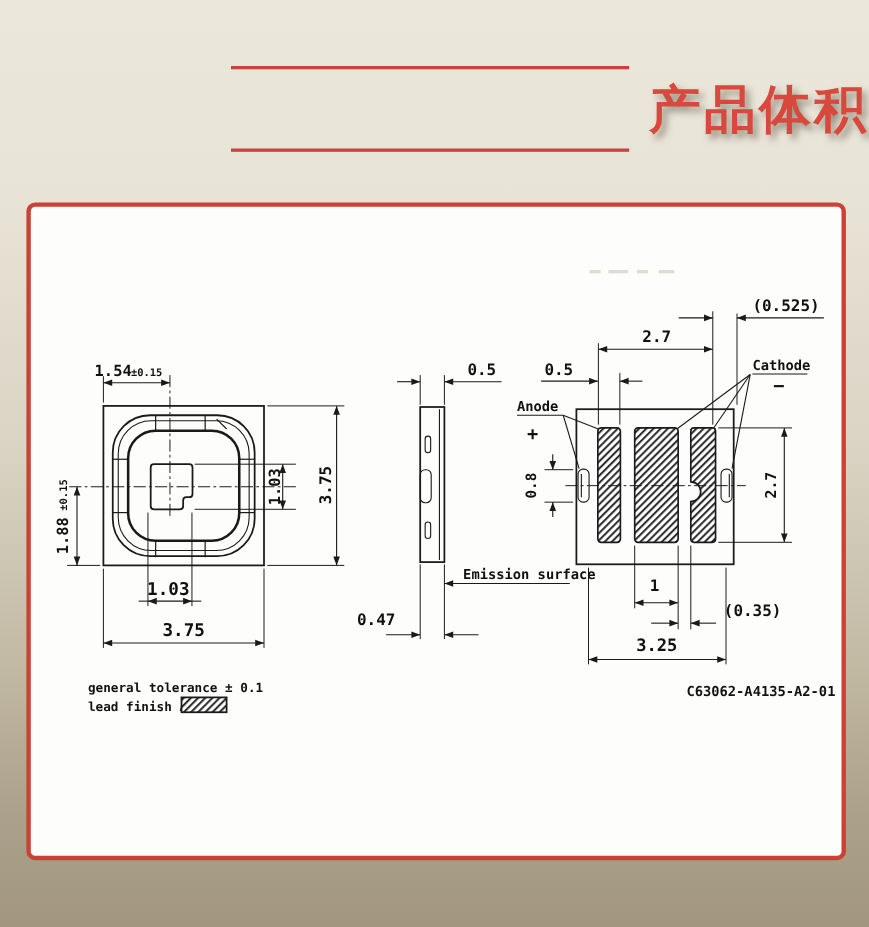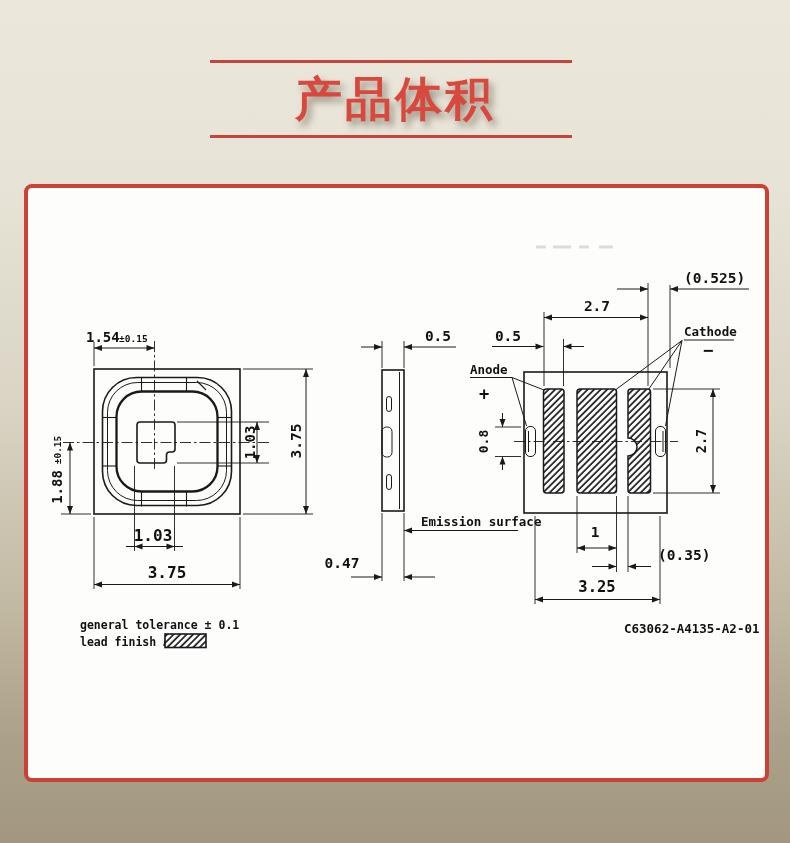--- a/index.html
+++ b/index.html
@@ -5,21 +5,21 @@
   html,body{margin:0;padding:0;}
   body{
     width:790px;height:843px;position:relative;overflow:hidden;
     background:linear-gradient(180deg,#ebe7db 0%,#e7e3d6 22%,#d9d4c4 48%,#c2b9a3 72%,#aba089 88%,#a2977e 100%);
     font-family:"DejaVu Sans",sans-serif;
   }
   .rule{position:absolute;height:3px;background:#c5443b;}
   .rule.top{left:210px;top:60px;width:362px;}
   .rule.bottom{left:210px;top:135px;width:362px;}
   .title{
-    position:absolute;left:0;top:68px;width:790px;text-align:center;
+    position:absolute;left:0;top:68px;width:790px;text-align:right;
     font-size:47px;font-weight:bold;color:#d8483c;letter-spacing:3px;
     text-shadow:4px 5px 7px rgba(110,100,85,0.65);
     font-family:"DejaVu Sans","Liberation Sans",sans-serif;
   }
   .panel{
     position:absolute;left:24px;top:184px;width:737px;height:590px;
     background:#fdfdfc;border:4px solid #cc4136;border-radius:8px;
   }
   svg.drawing{position:absolute;left:0;top:0;}
   .ol{fill:none;stroke:#1a1a1a;stroke-width:1.6;}

